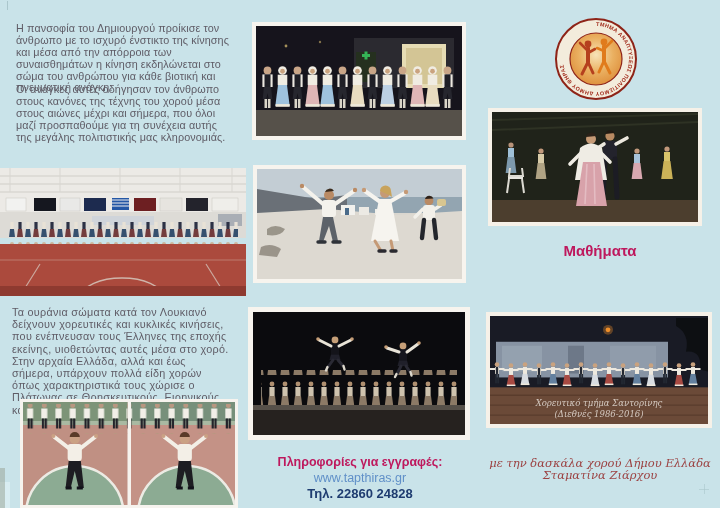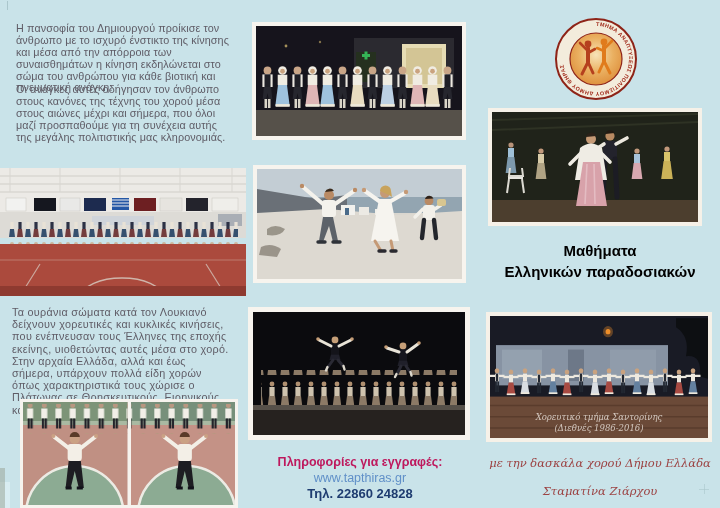--- a/index.html
+++ b/index.html
@@ -19,40 +19,40 @@
 
   .photo-hall   { left:0;    top:168px; width:246px; height:128px; }
   .pair-wrap    { left:20px;  top:399px; width:218px; height:112px; background:#f6f3ee;
                   padding:3px; display:flex; gap:3px; position:absolute; }
   .pair-wrap figure { position:relative; flex:1; height:103px; }
 
   .photo-night-street { left:252px; top:22px;  width:214px; height:118px; border:4px solid #f7f4ee; }
   .photo-couple       { left:253px; top:165px; width:213px; height:118px; border:4px solid #f7f4ee; }
   .photo-stage-jump   { left:248px; top:307px; width:222px; height:133px; border:5px solid #f7f4ee; }
   .photo-stage-pink   { left:488px; top:108px; width:214px; height:118px; border:4px solid #f6f1e8; }
-  .photo-night-line   { left:486px; top:312px; width:226px; height:130px; border:4px solid #f6f1e8; }
+  .photo-night-line   { left:486px; top:312px; width:226px; height:116px; border:4px solid #f6f1e8; }
 
   .logo { position:absolute; left:553px; top:16px; width:86px; height:86px; }
 
   .info-block { position:absolute; left:240px; top:455px; width:240px; text-align:center; }
   .info-label { color:#be185d; font-weight:bold; font-size:12.5px; }
   .website    { color:#6090c8; font-size:12.5px; margin-top:2px; text-decoration:none; display:block;text-align:center; }
   .phone      { color:#1e3c70; font-weight:bold; font-size:13px; margin-top:1px; }
 
   .title-block { position:absolute; left:486px; top:240px; width:228px; text-align:center;
-                 color:#000000; font-weight:bold; font-size:15px; line-height:1.4; }
+                 color:#be185d; font-weight:bold; font-size:15px; line-height:1.4; }
 
   .caption { position:absolute; left:0; right:0; bottom:4px; text-align:center;
              font-family:"DejaVu Serif", serif; font-style:italic;
              color:rgba(252,248,242,0.72); font-size:8.5px; line-height:1.3; }
 
   .teacher-block { position:absolute; left:488px; top:458px; width:224px; text-align:center;
                    font-family:"DejaVu Serif", serif; font-style:italic;
                    color:#9c4444; font-size:11.5px; line-height:1.0; }
-  .teacher-block .line2 { margin-top:16px; }
+  .teacher-block .line2 { margin-top:0; }
 
   .crop-mark { position:absolute; background:#aac6cc; }
   .cm-tl { left:7px; top:1px; width:1px; height:9px; }
   .cm-br-v { left:704px; top:484px; width:1px; height:10px; opacity:.6; }
   .cm-br-h { left:699px; top:489px; width:10px; height:1px; opacity:.6; }
   .corner-patch { position:absolute; left:0; bottom:0; width:10px; height:26px; background:#d9edf2; }
   .edge-sliver  { position:absolute; left:0; top:468px; width:5px; height:40px; background:#9aa89a; opacity:.55; }
 </style>
 </head>
 <body>
@@ -374,21 +374,20 @@
             <path d="M91 50 h17 l7 44 h-31 z" fill="#d8a2aa"></path>
             <path d="M95 52 l-2 40 M102 52 l1 40" stroke="#e4bcc2" stroke-width="1.6"></path>
             <path d="M90 40 L78 52 M108 40 L118 50" stroke="#efece4" stroke-width="3.6" stroke-linecap="round"></path>
           </g>
         </g>
       </svg>
     </figure>
 
     <div class="title-block">
       <div>Μαθήματα</div>
-      <div>Ελληνικών παραδοσιακών</div>
     </div>
 
     <figure class="photo-night-line">
       <svg viewBox="0 0 218 109" preserveAspectRatio="none">
         <defs>
           <symbol id="fig7" overflow="visible">
             <circle cx="5" cy="3" r="2.3" fill="#c9a27f"></circle>
             <rect x="3" y="5.5" width="4" height="7" fill="#eee9df"></rect>
             <rect x="-2.5" y="6.5" width="15" height="2" fill="#eee9df"></rect>
             <path d="M2.6 12.5 h4.8 l2 11 h-8.8 z" fill="currentColor"></path>

